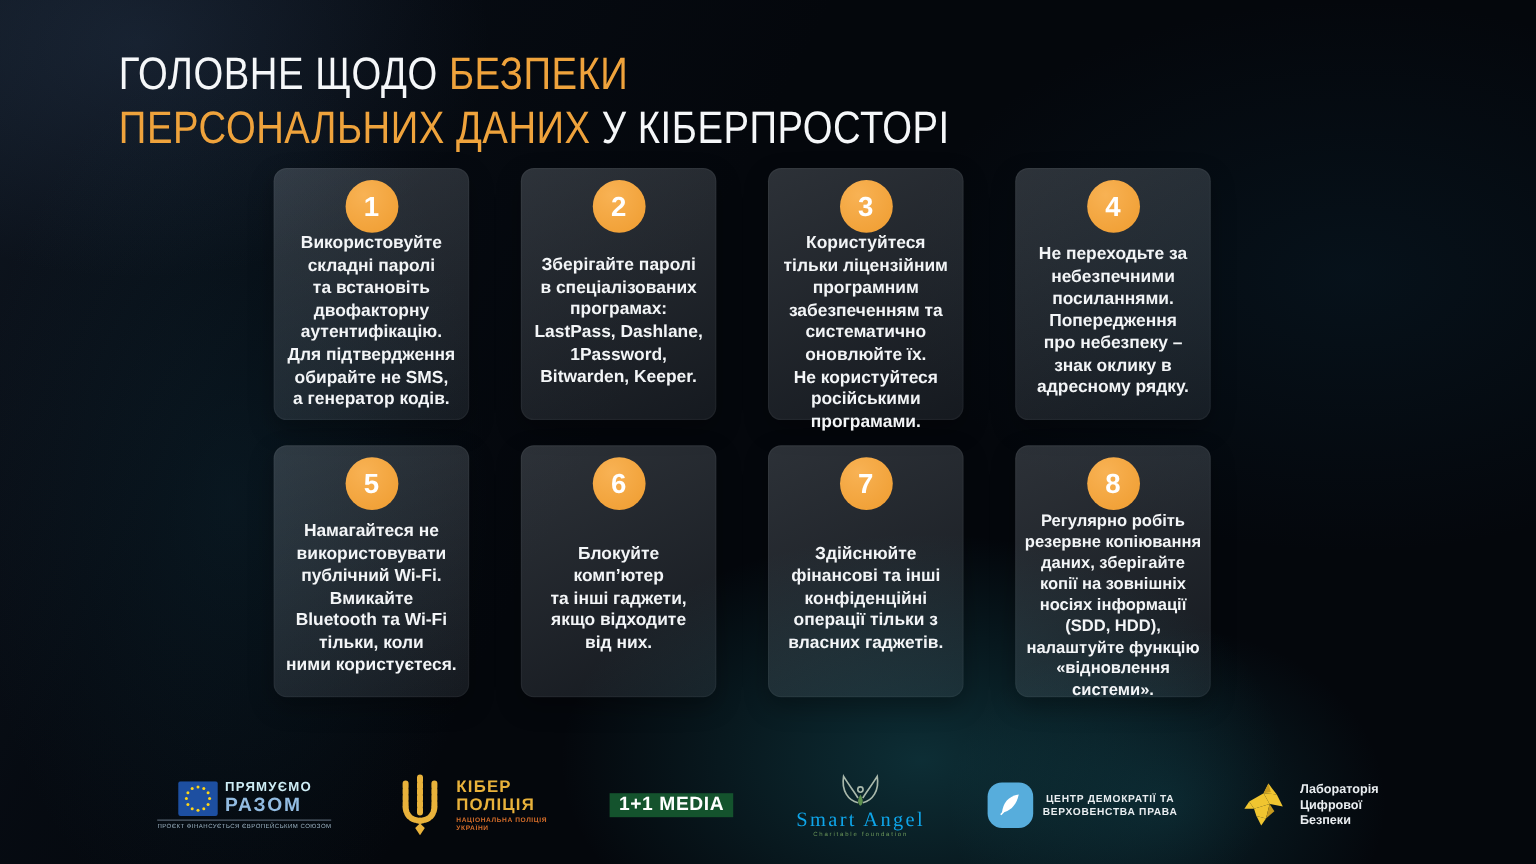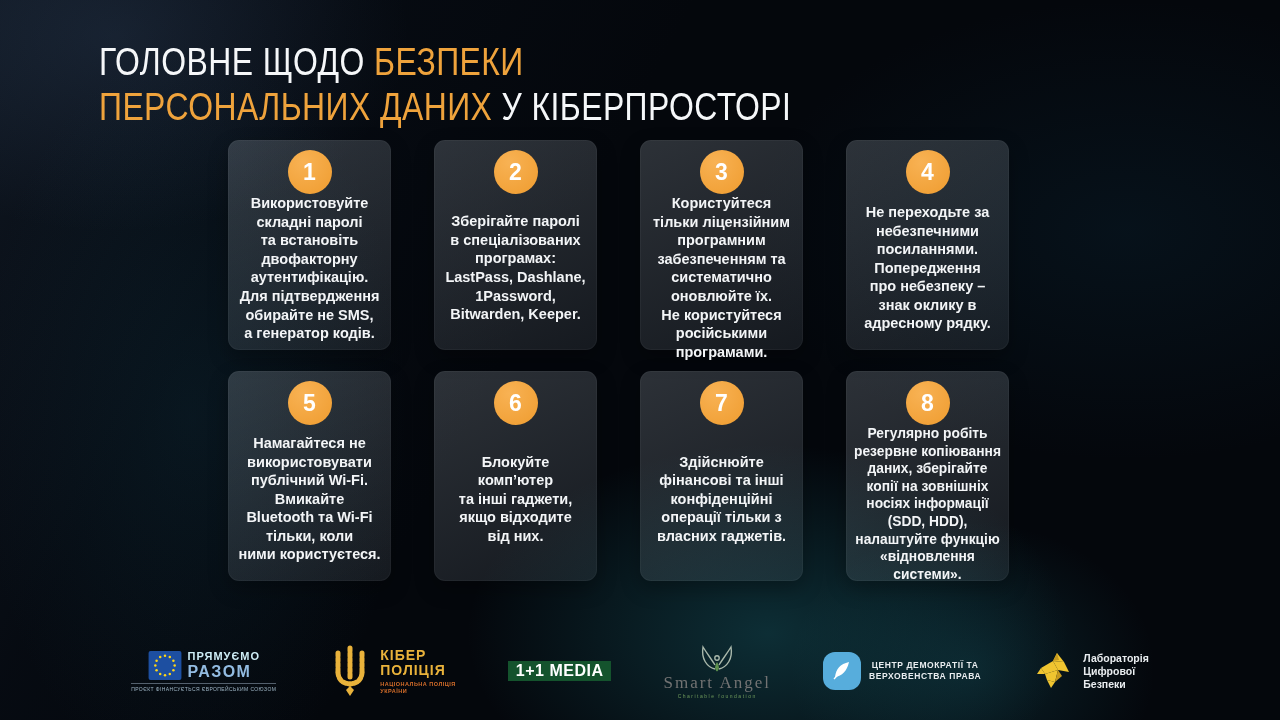--- a/index.html
+++ b/index.html
@@ -57,21 +57,21 @@
   .police-l1,.police-l2{color:#e9b23b;font-size:14px;font-weight:bold;letter-spacing:1px;line-height:15px;}
   .police-l2{margin-left:0;}
   .police-sub{color:#d96f2a;font-size:5.5px;font-weight:bold;letter-spacing:.5px;white-space:pre-line;margin-top:3px;line-height:6.5px;}
   
   .media-box{
     background:#14532d;color:#fff;font-weight:bold;font-size:16px;letter-spacing:.5px;
     padding:1px 8px 1px;white-space:nowrap;text-align:right;
   }
   
   .logo-angel{flex-direction:column;gap:0;align-items:center;}
-  .angel-name{font-family:"Liberation Serif","DejaVu Serif",serif;color:#737373;font-size:17px;letter-spacing:2px;white-space:nowrap;}
+  .angel-name{font-family:"Liberation Serif","DejaVu Serif",serif;color:#0ea5e9;font-size:17px;letter-spacing:2px;white-space:nowrap;}
   .angel-sub{color:#6e9a5b;font-size:5px;letter-spacing:1.5px;white-space:nowrap;}
   
   .cdvp-blob{width:38px;height:38px;border-radius:12px;background:#57addc;display:flex;align-items:center;justify-content:center;flex:0 0 auto;}
   .cdvp-text{color:#e9edf0;font-size:8.5px;font-weight:bold;letter-spacing:.6px;white-space:pre-line;line-height:11px;text-align:center;}
   
   .lab-text{color:#e9edf0;font-size:10.5px;font-weight:bold;white-space:pre-line;line-height:13px;}
 </style>
 </head>
 <body>
 

